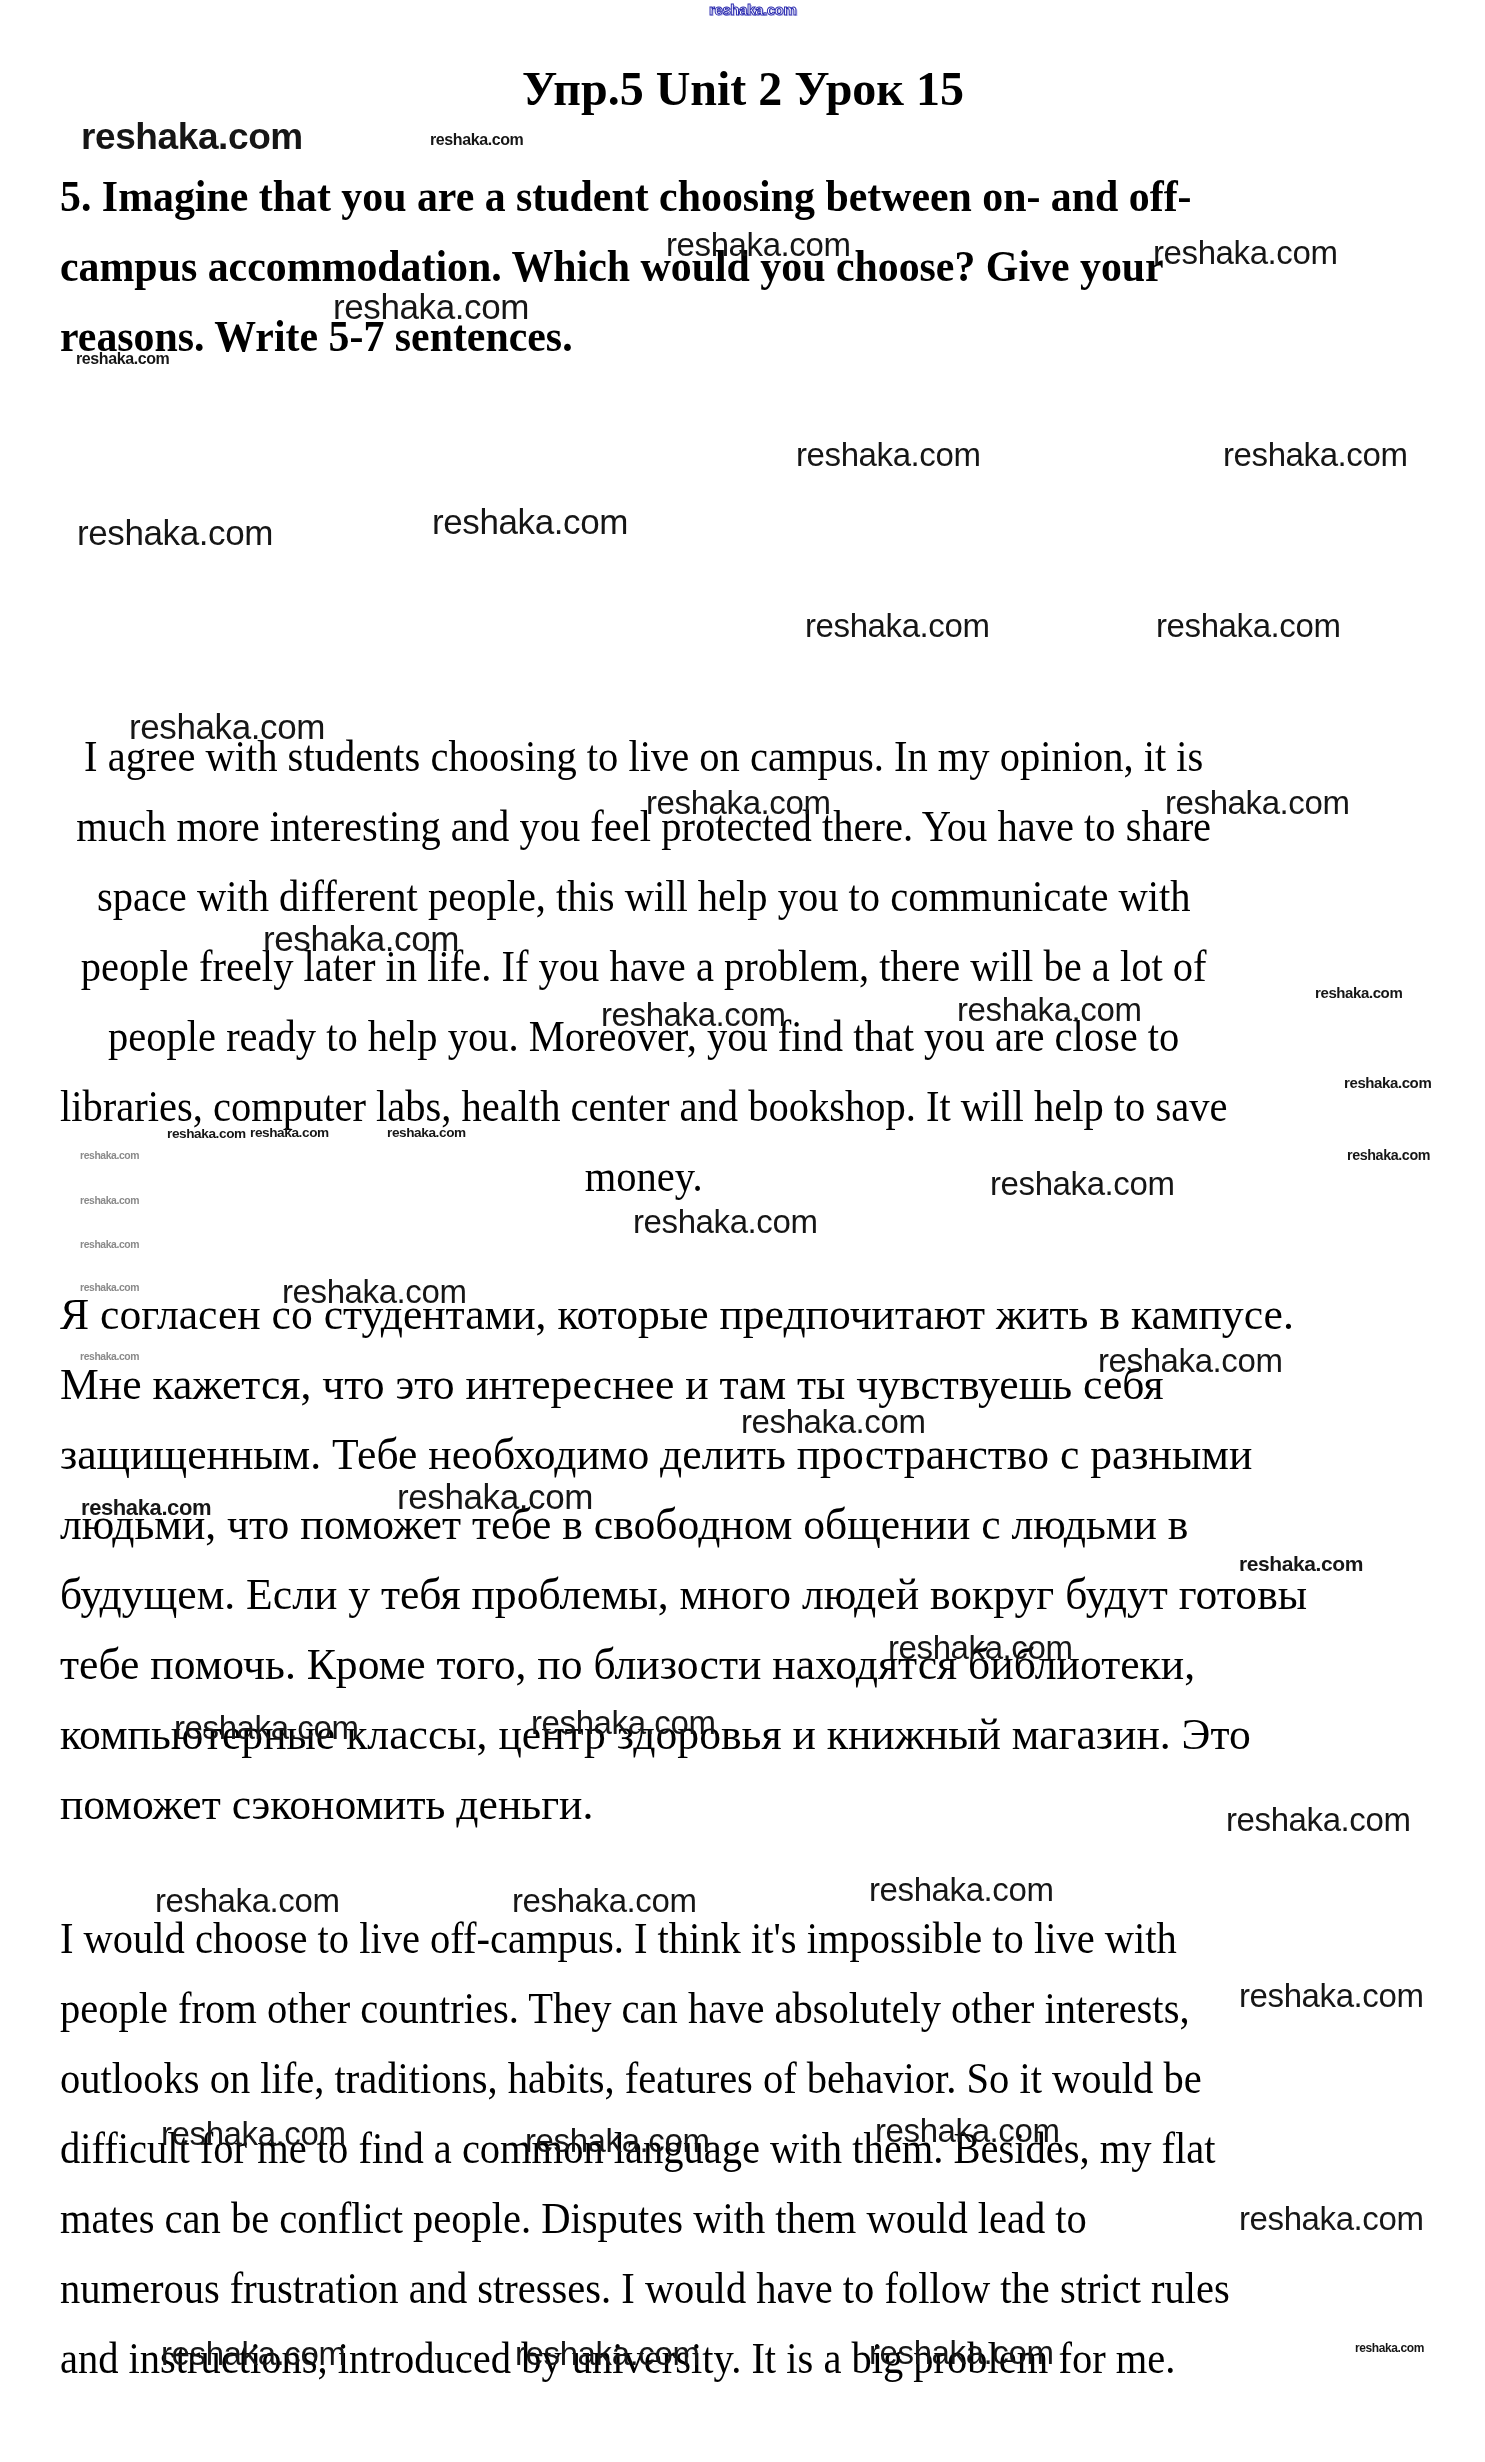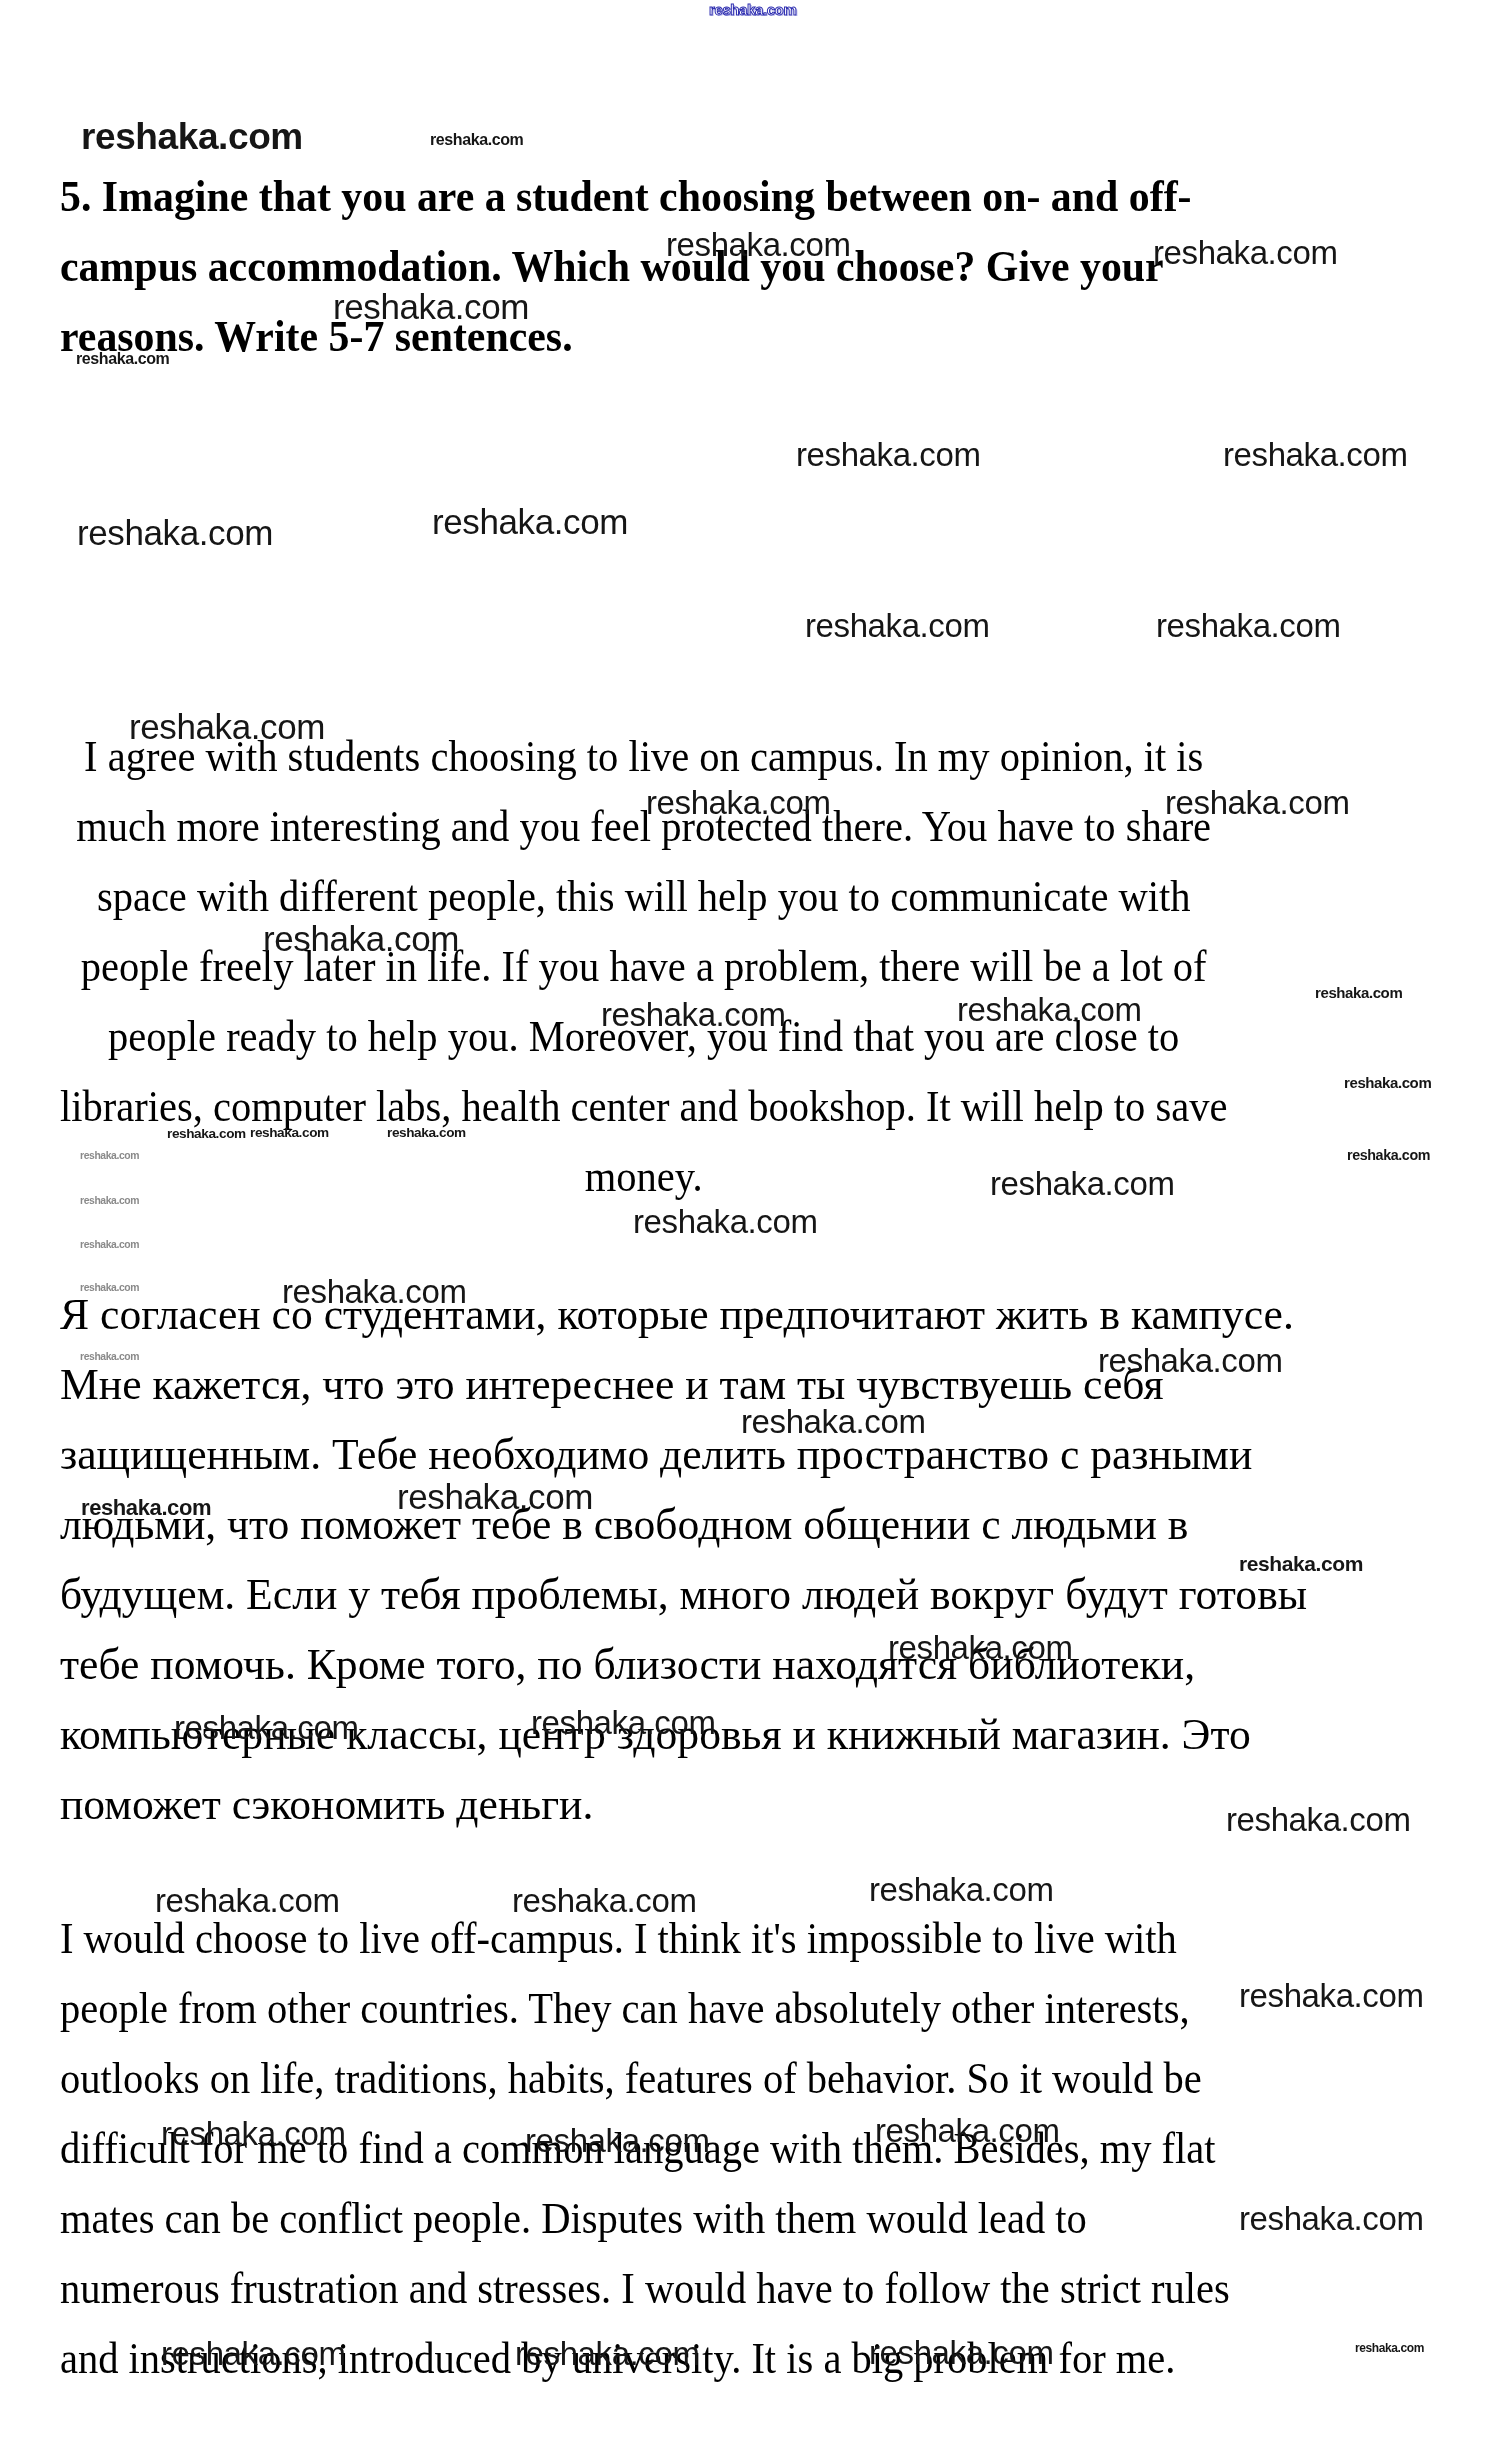--- a/index.html
+++ b/index.html
@@ -39,20 +39,21 @@
     color:#ffffff;font-weight:700;
     -webkit-text-stroke:1px var(--wm-blue,#2d2db0);
     text-shadow:1.6px 0.8px 0 rgba(80,80,200,0.35);
   }
 </style>
 </head>
 <body>
 
 <div class="page">
 
+  <div class="title">Упр.5 Unit 2 Урок 15</div>
 
   <div id="task-en" class="block bold">
       <div class="line">5. Imagine that you are a student choosing between on- and off-</div>
       <div class="line">campus accommodation. Which would you choose? Give your</div>
       <div class="line">reasons. Write 5-7 sentences.</div>
     </div>
 
 
   <div id="ans1" class="block">
       <div class="line">I agree with students choosing to live on campus. In my opinion, it is</div>

